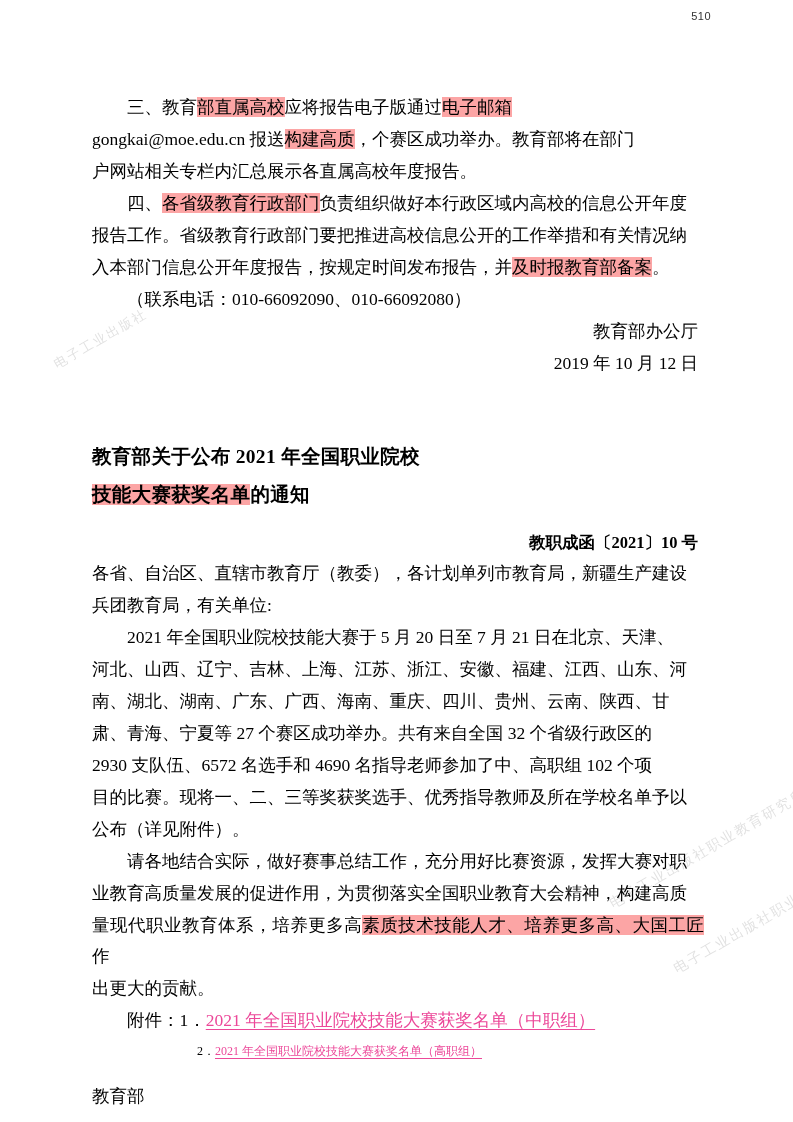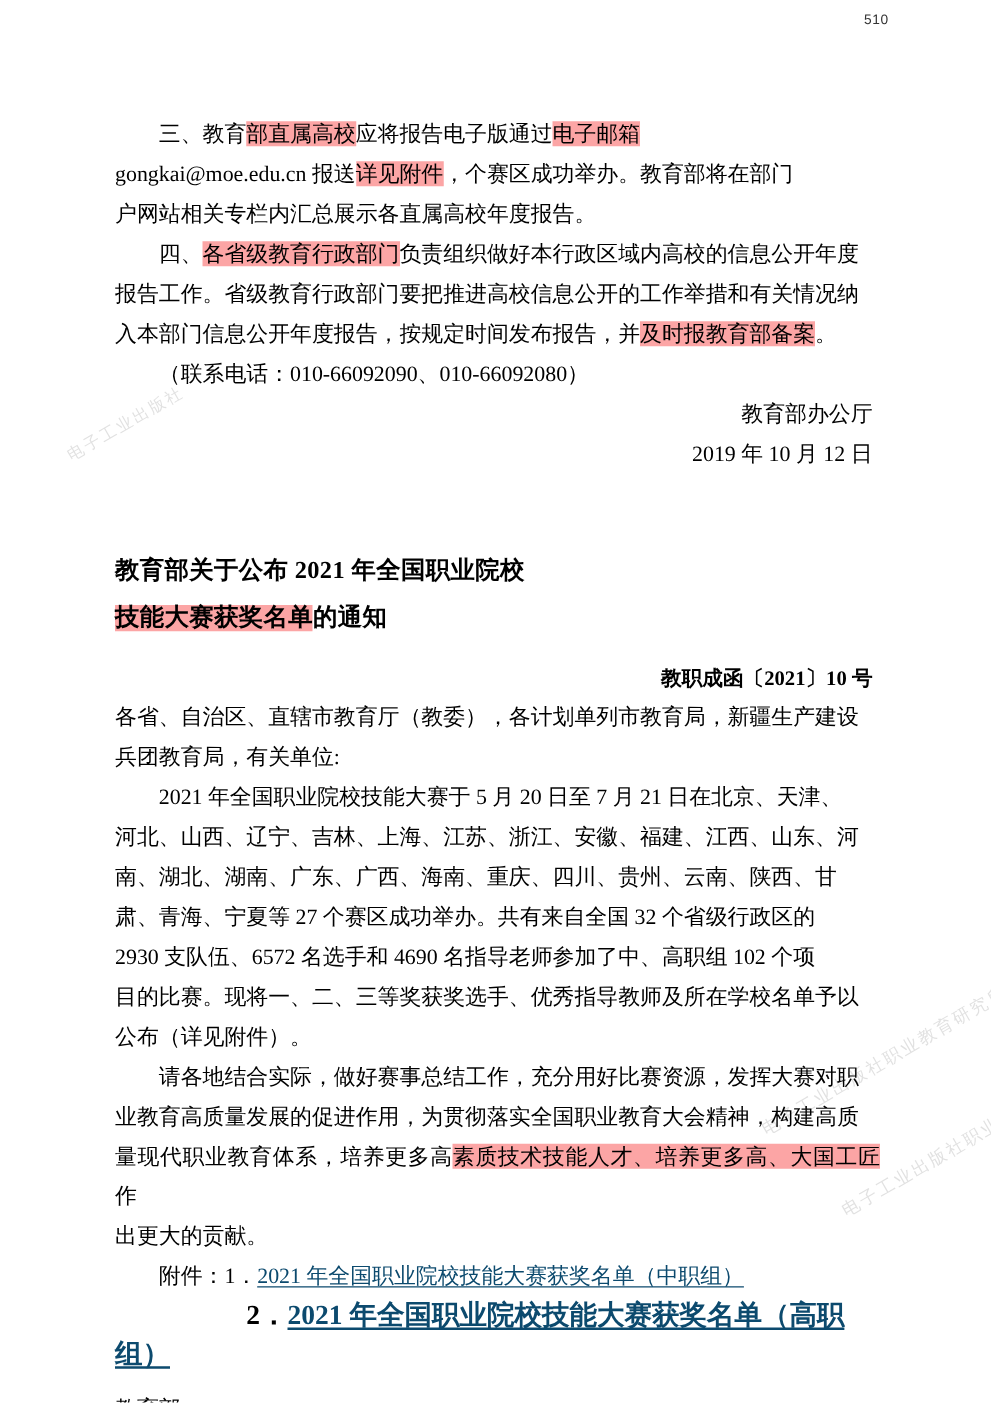--- a/index.html
+++ b/index.html
@@ -69,27 +69,26 @@
     line-height: 30px;
     padding-right: 6px;
     font-weight: bold;
   }
   .attach-line {
     font-size: 17.5px;
     line-height: 31px;
     text-indent: 35px;
   }
   .attach-line2 {
-    font-size: 22px;
+    font-size: 12px;
     line-height: 31px;
     text-indent: 105px;
-    font-weight: bold;
   }
   .link {
-    color: #0c4a6e;
+    color: #ec4899;
     text-decoration: underline;
     text-underline-offset: 3px;
   }
   .sign {
     text-align: left;
     font-size: 17.5px;
     line-height: 31px;
     padding-right: 28px;
   }
   .mono-en {
@@ -118,21 +117,21 @@
 
   <div class="page-number">510</div>
 
   <div class="watermark wm1">电子工业出版社</div>
   <div class="watermark wm2">电子工业出版社职业教育研究所</div>
   <div class="watermark wm3">电子工业出版社职业教育研究所</div>
 
   <div class="content">
 
     <p class="indent"><span>三、教育</span><span class="hl">部直属高校</span><span>应将报告电子版通过</span><span class="hl">电子邮箱</span></p>
-    <p><span class="mono-en">gongkai@moe.edu.cn</span><span> 报送</span><span class="hl">详见附件</span><span>，个赛区成功举办。教育部将在部门</span></p>
+    <p><span class="mono-en">gongkai@moe.edu.cn</span><span> 报送</span><span class="hl">构建高质</span><span>，个赛区成功举办。教育部将在部门</span></p>
     <p>户网站相关专栏内汇总展示各直属高校年度报告。</p>
 
     <p class="indent"><span>四、</span><span class="hl">各省级教育行政部门</span><span>负责组织做好本行政区域内高校的信息公开年度</span></p>
     <p>报告工作。省级教育行政部门要把推进高校信息公开的工作举措和有关情况纳</p>
     <p><span>入本部门信息公开年度报告，按规定时间发布报告，并</span><span class="hl">及时报教育部备案</span><span>。</span></p>
 
     <p class="indent">（联系电话：010-66092090、010-66092080）</p>
 
     <p class="right">教育部办公厅</p>
     <p class="right">2019 年 10 月 12 日</p>

